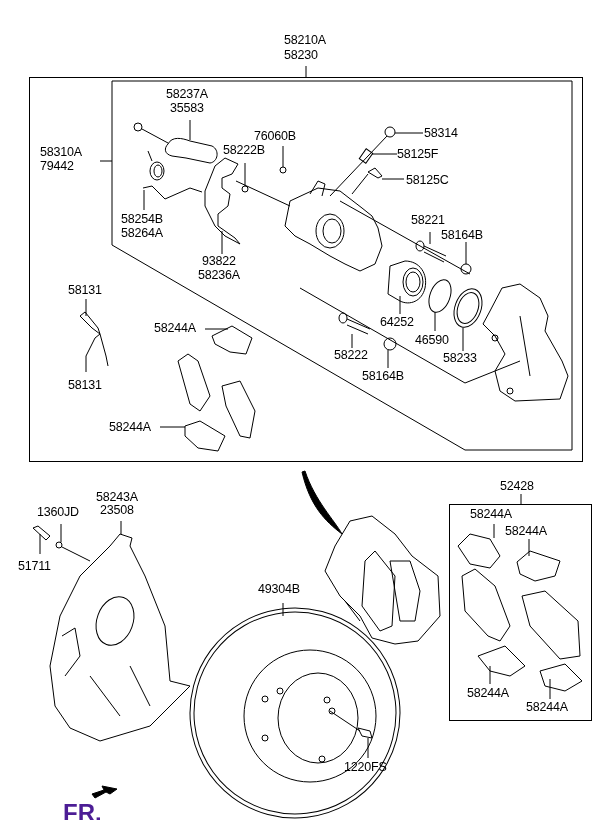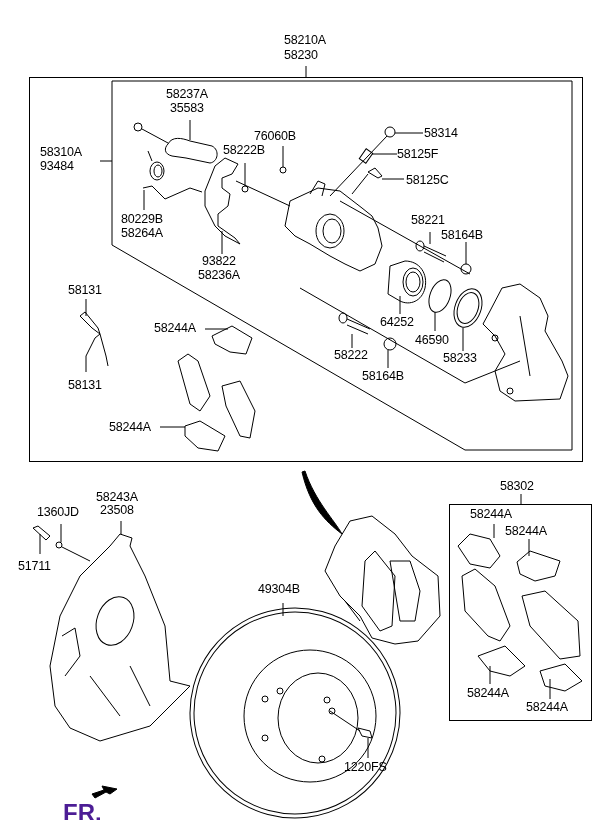--- a/index.html
+++ b/index.html
@@ -174,44 +174,44 @@
     <path d="M540,655 L565,648 L582,665 L565,675 L545,670 Z"></path>
     <line x1="550" y1="663" x2="550" y2="683"></line>
   </g>
 
   <path d="M92,778 L104,774 L102,770 L117,773 L110,778 L106,776 L95,782 Z" fill="#000"></path>
 </svg>
 
 <div class="lbl" style="left:284px;top:17px">58210A</div>
 <div class="lbl" style="left:284px;top:32px">58230</div>
 <div class="lbl" style="left:40px;top:129px">58310A</div>
-<div class="lbl" style="left:40px;top:143px">93484</div>
+<div class="lbl" style="left:40px;top:143px">79442</div>
 <div class="lbl" style="left:166px;top:71px">58237A</div>
 <div class="lbl" style="left:170px;top:85px">35583</div>
 <div class="lbl" style="left:254px;top:113px">76060B</div>
 <div class="lbl" style="left:223px;top:127px">58222B</div>
-<div class="lbl" style="left:121px;top:196px">80229B</div>
+<div class="lbl" style="left:121px;top:196px">58254B</div>
 <div class="lbl" style="left:121px;top:210px">58264A</div>
 <div class="lbl" style="left:202px;top:238px">93822</div>
 <div class="lbl" style="left:198px;top:252px">58236A</div>
 <div class="lbl" style="left:424px;top:110px">58314</div>
 <div class="lbl" style="left:397px;top:131px">58125F</div>
 <div class="lbl" style="left:406px;top:157px">58125C</div>
 <div class="lbl" style="left:411px;top:197px">58221</div>
 <div class="lbl" style="left:441px;top:212px">58164B</div>
 <div class="lbl" style="left:380px;top:299px">64252</div>
 <div class="lbl" style="left:415px;top:317px">46590</div>
 <div class="lbl" style="left:443px;top:335px">58233</div>
 <div class="lbl" style="left:334px;top:332px">58222</div>
 <div class="lbl" style="left:362px;top:353px">58164B</div>
 <div class="lbl" style="left:68px;top:267px">58131</div>
 <div class="lbl" style="left:68px;top:362px">58131</div>
 <div class="lbl" style="left:154px;top:305px">58244A</div>
 <div class="lbl" style="left:109px;top:404px">58244A</div>
-<div class="lbl" style="left:500px;top:463px">58302</div>
+<div class="lbl" style="left:500px;top:463px">52428</div>
 <div class="lbl" style="left:470px;top:491px">58244A</div>
 <div class="lbl" style="left:505px;top:508px">58244A</div>
 <div class="lbl" style="left:467px;top:670px">58244A</div>
 <div class="lbl" style="left:526px;top:684px">58244A</div>
 <div class="lbl" style="left:96px;top:474px">58243A</div>
 <div class="lbl" style="left:100px;top:487px">23508</div>
 <div class="lbl" style="left:37px;top:489px">1360JD</div>
 <div class="lbl" style="left:18px;top:543px">51711</div>
 <div class="lbl" style="left:258px;top:566px">49304B</div>
 <div class="lbl" style="left:344px;top:744px">1220FS</div>

